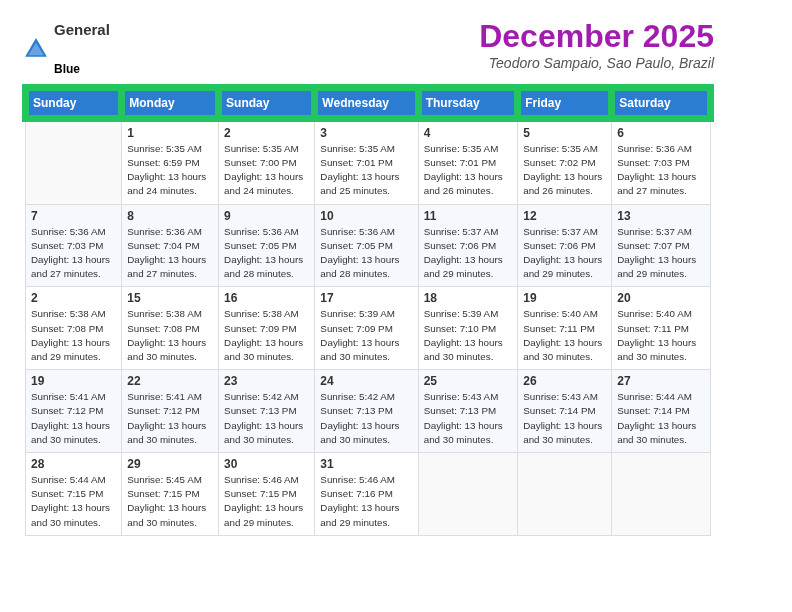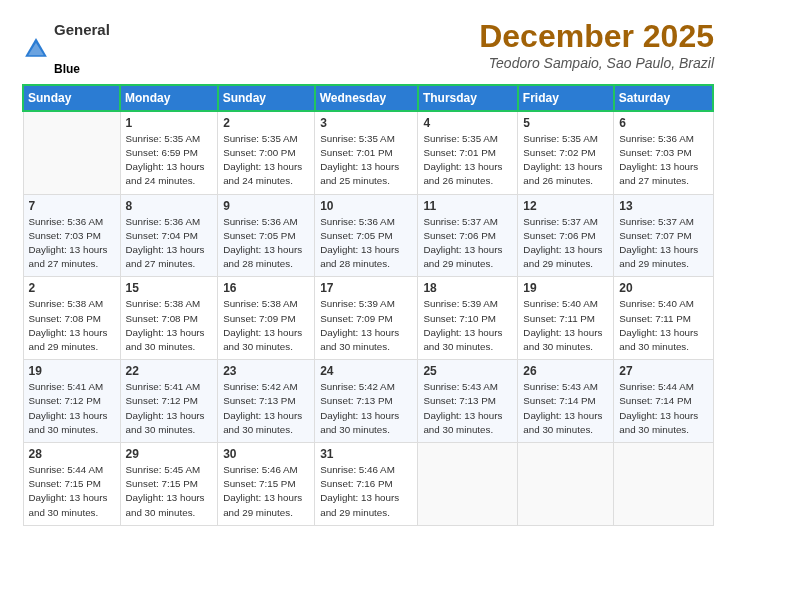--- a/index.html
+++ b/index.html
@@ -46,40 +46,40 @@
       width: 28px;
       height: 28px;
       margin-right: 4px;
     }
     .title-area {
       text-align: right;
     }
     .month-title {
       font-size: 32px;
       font-weight: bold;
-      color: #a16207;
+      color: #a21caf;
     }
     .location {
       font-size: 14px;
       color: #555;
       font-style: italic;
     }
     .calendar {
       width: 100%;
       border-collapse: collapse;
       font-size: 10.5px;
     }
     .calendar thead th {
       background-color: #2b7cd3;
       color: #fff;
       padding: 5px 4px;
       text-align: left;
       font-size: 12px;
       font-weight: bold;
-      border: 2px solid #22c55e;
+      border: 7px solid #22c55e;
     }
     .calendar tbody tr {
       border-bottom: 1px solid #ccc;
     }
     .calendar tbody td {
       vertical-align: top;
       padding: 4px 5px 5px 5px;
       border: 1px solid #ddd;
       width: 113px;
       min-height: 70px;

